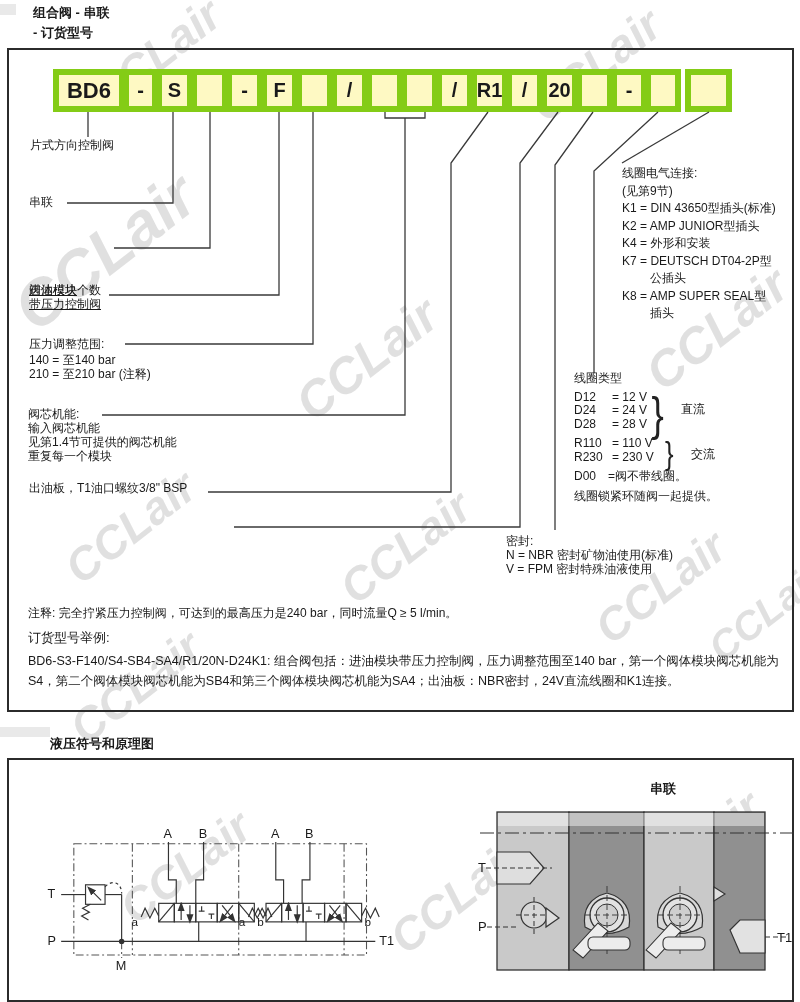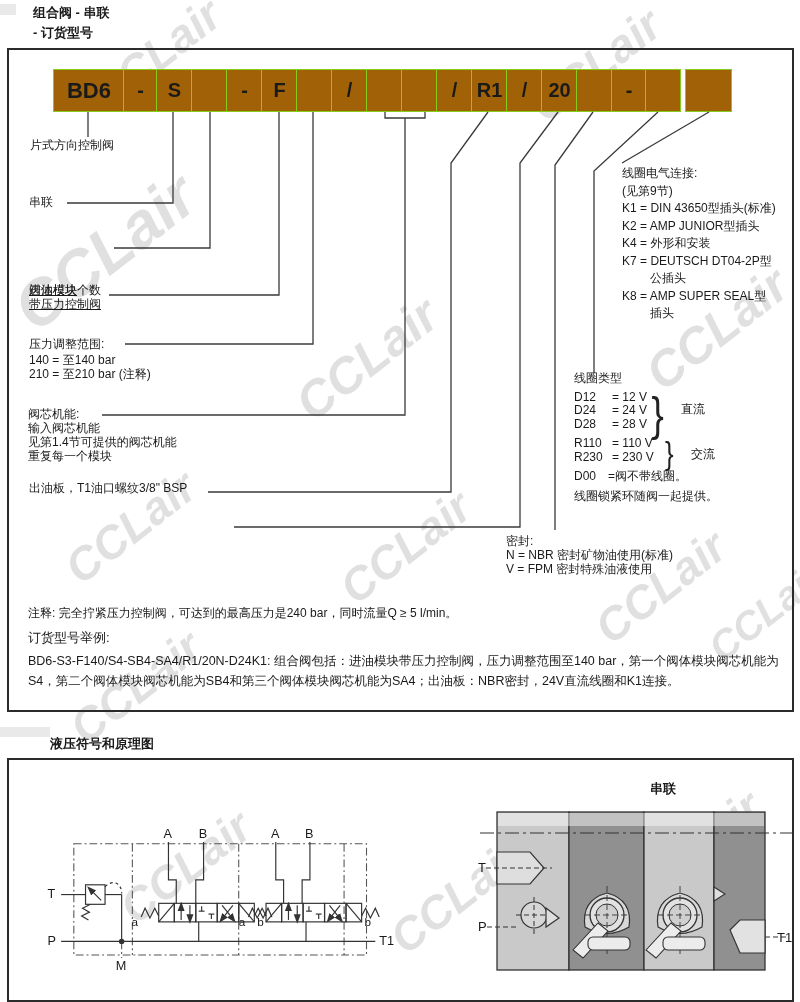--- a/index.html
+++ b/index.html
@@ -3,23 +3,23 @@
 <meta charset="utf-8">
 <style>
   html,body{margin:0;padding:0;background:#fff;}
   #page{position:relative;width:800px;height:1002px;background:#fff;overflow:hidden;
         font-family:"Liberation Sans","DejaVu Sans",sans-serif;color:#1a1a1a;}
   .abs{position:absolute;}
   .wm{position:absolute;color:#c3c3c3;opacity:.5;font-weight:bold;font-style:italic;
       transform:rotate(-38deg);pointer-events:none;white-space:nowrap;z-index:0;}
   .title{font-weight:bold;font-size:13px;}
   .box{position:absolute;border:2px solid #2b2b2b;background:transparent;z-index:1;}
-  .cell{position:absolute;top:19px;height:43px;border:1px solid #84cc16;box-sizing:border-box;
+  .cell{position:absolute;top:19px;height:43px;border:6px solid #84cc16;box-sizing:border-box;
         display:flex;align-items:center;justify-content:center;
-        font-weight:bold;font-size:20px;background:#a16207;}
+        font-weight:bold;font-size:20px;background:#fef9c3;}
   .lbl{position:absolute;font-size:12px;line-height:14px;white-space:nowrap;z-index:3;}
   .b{font-weight:normal;}
   svg{position:absolute;left:0;top:0;z-index:2;}
   .krow{white-space:nowrap;}
   .brace{position:absolute;font-weight:normal;color:#222;}
   .para{position:absolute;font-size:12.5px;line-height:20px;z-index:3;}
   .graymark{position:absolute;background:#e9e9e9;}
 </style>
 </head>
 <body>

